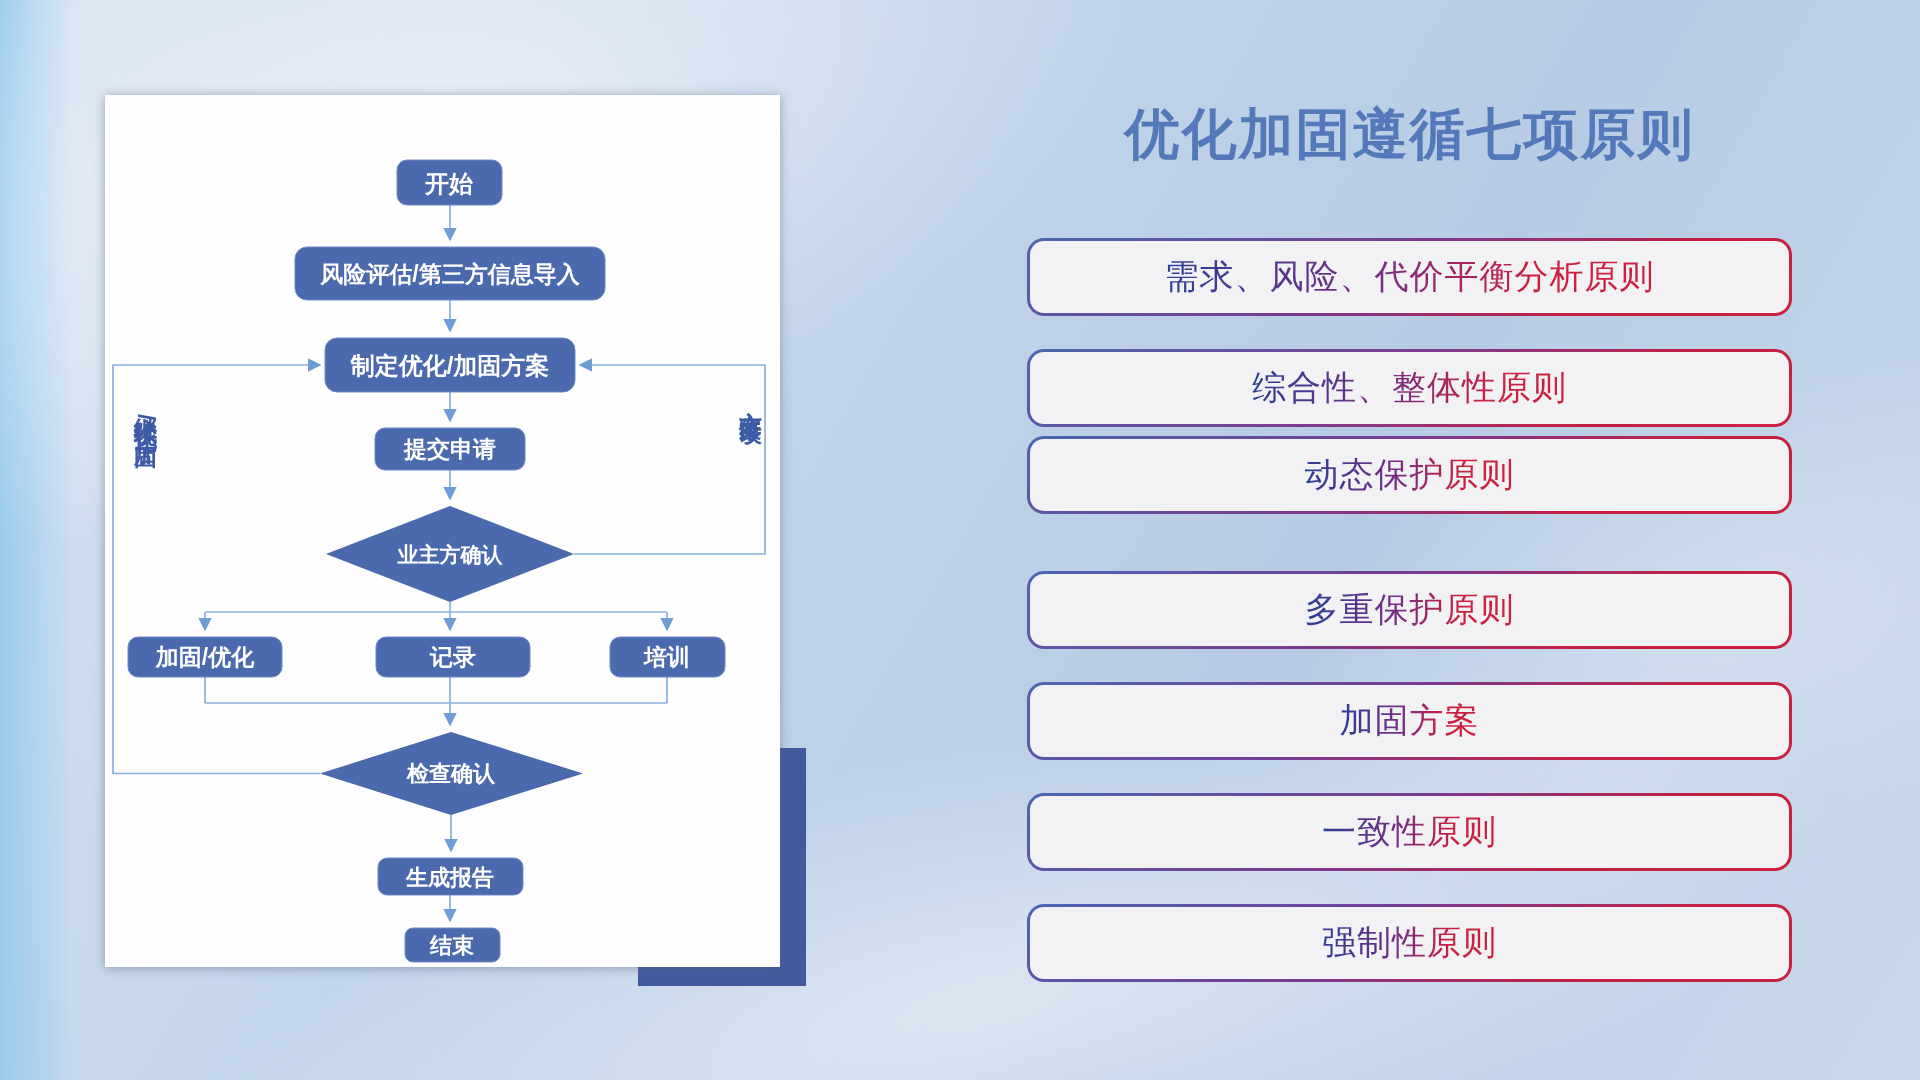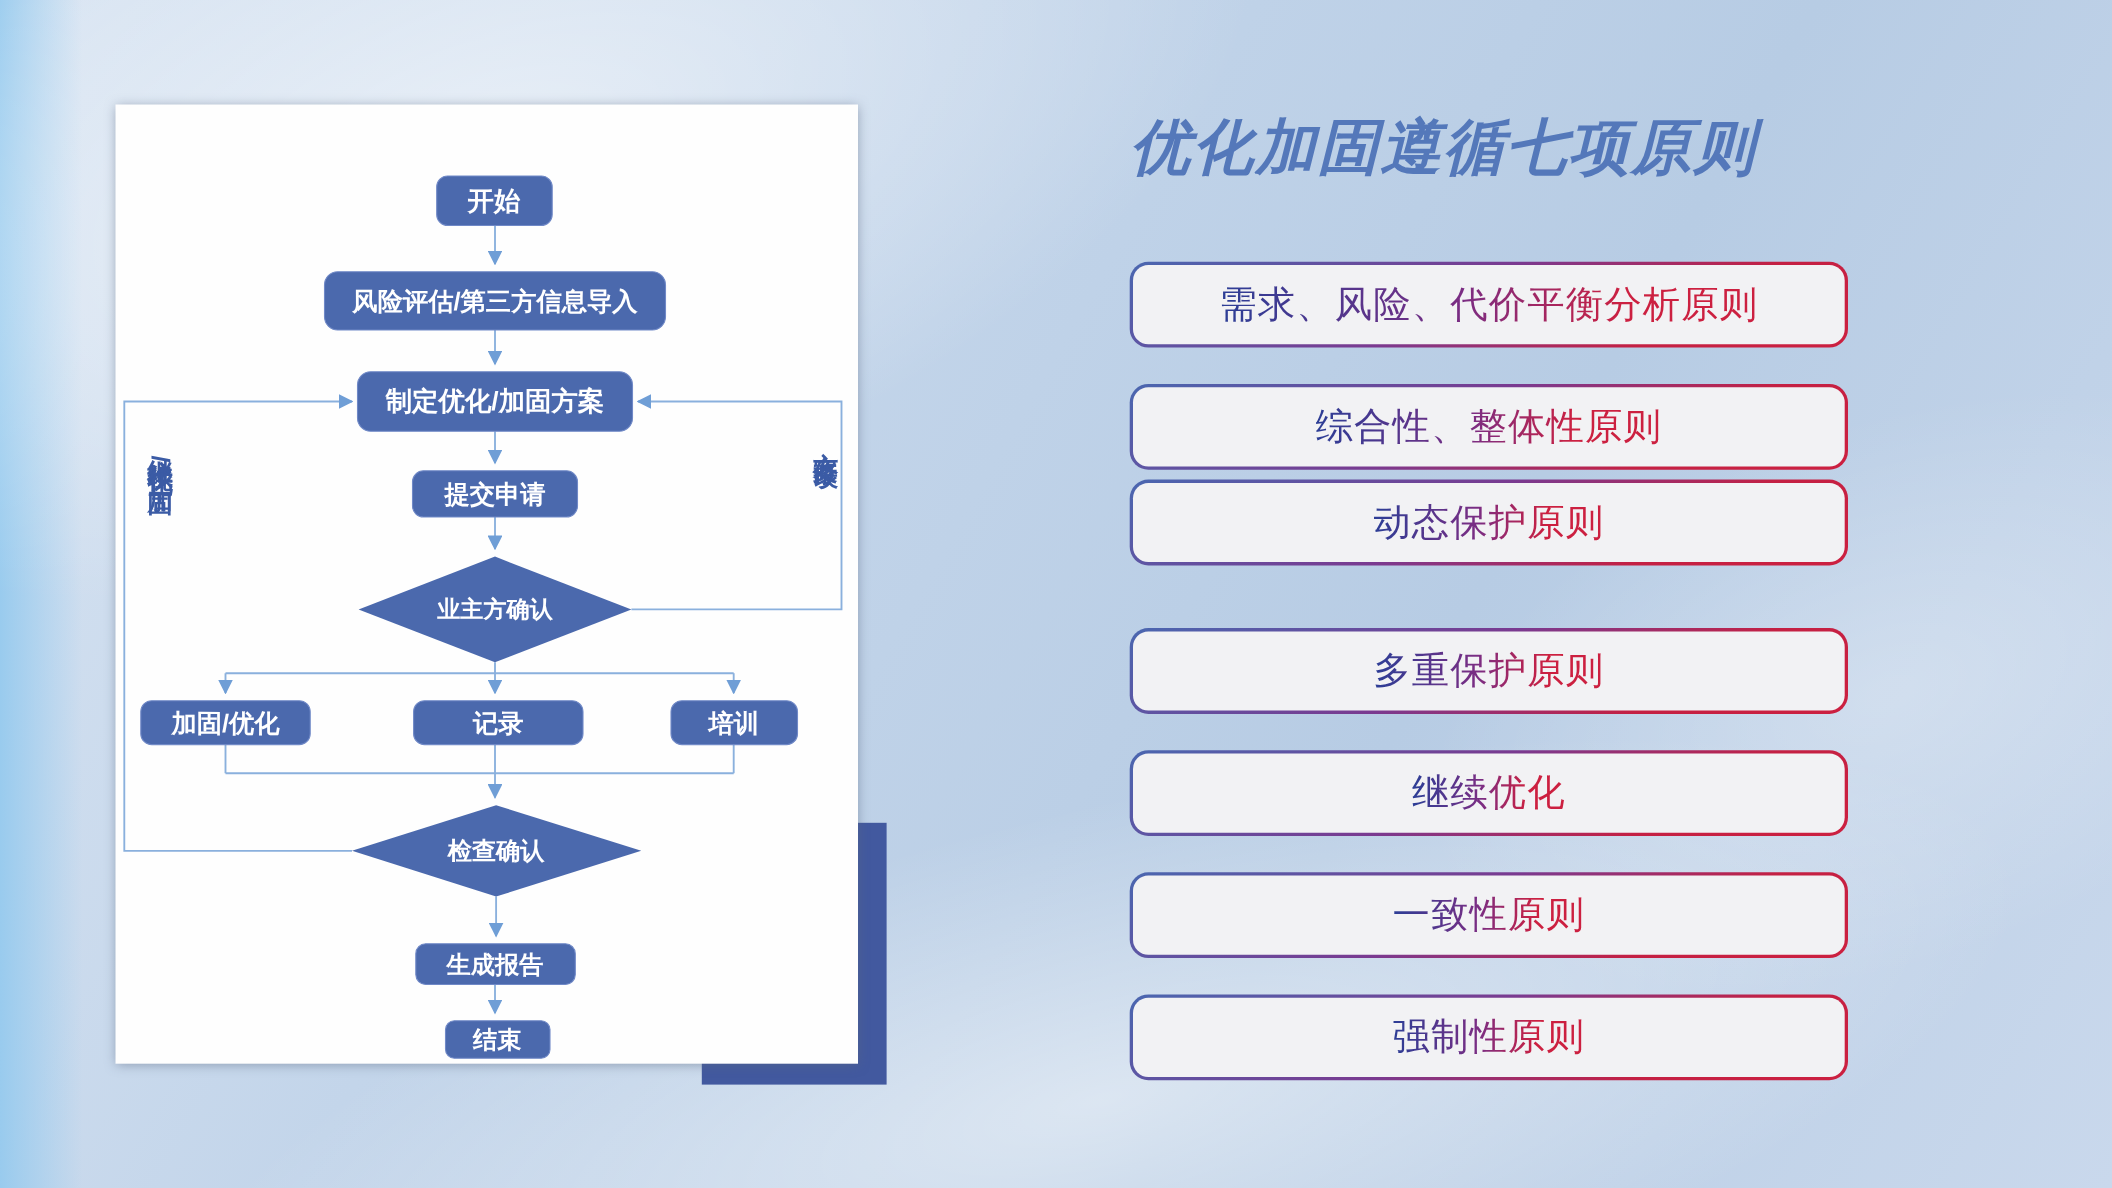--- a/index.html
+++ b/index.html
@@ -29,23 +29,23 @@
 
   svg text{font-family:"Liberation Sans","DejaVu Sans",sans-serif;
     fill:#ffffff;font-weight:bold;text-anchor:middle;dominant-baseline:central;}
   .flow-rect{fill:#4b69ad;stroke:#7089c7;stroke-width:1;}
   .flow-diamond{fill:#4b69ad;}
   .edge{stroke:#8ab0dd;stroke-width:1.7;fill:none;}
   .loop-label{fill:#3b5ba5;font-weight:bold;font-size:23px;letter-spacing:4px;
     text-anchor:start;writing-mode:vertical-rl;}
 
   .page-title{position:absolute;left:1027px;top:98px;width:765px;z-index:2;
-    font-size:55px;font-weight:bold;color:#5478ba;letter-spacing:2px;font-style:italic;}
+    text-align:center;font-size:55px;font-weight:bold;color:#5478ba;letter-spacing:2px;}
 
-  .principle-box{position:absolute;left:1027px;width:653px;height:78px;z-index:2;
+  .principle-box{position:absolute;left:1027px;width:765px;height:78px;z-index:2;
     border-radius:17px;padding:3px;box-sizing:border-box;
     background:linear-gradient(150deg,#4a67b0 0%,#7a3a90 45%,#c42043 75%,#cc2040 100%);}
   .principle-inner{width:100%;height:100%;border-radius:14px;background:#f2f2f4;
     display:flex;align-items:center;justify-content:center;}
   .principle-label{font-size:34px;letter-spacing:1px;
     background:linear-gradient(90deg,#2c3e96 0%,#7b2d83 45%,#cc2040 75%,#cc2040 100%);
     -webkit-background-clip:text;background-clip:text;color:transparent;}
 </style>
 </head>
 <body>
@@ -159,21 +159,21 @@
       <span class="principle-label">动态保护原则</span>
     </div>
 </div>
 <div class="principle-box" style="top:571px">
   <div class="principle-inner">
       <span class="principle-label">多重保护原则</span>
     </div>
 </div>
 <div class="principle-box" style="top:682px">
   <div class="principle-inner">
-      <span class="principle-label">继续优化</span>
+      <span class="principle-label">加固方案</span>
     </div>
 </div>
 <div class="principle-box" style="top:793px">
   <div class="principle-inner">
       <span class="principle-label">一致性原则</span>
     </div>
 </div>
 <div class="principle-box" style="top:904px">
   <div class="principle-inner">
       <span class="principle-label">强制性原则</span>

